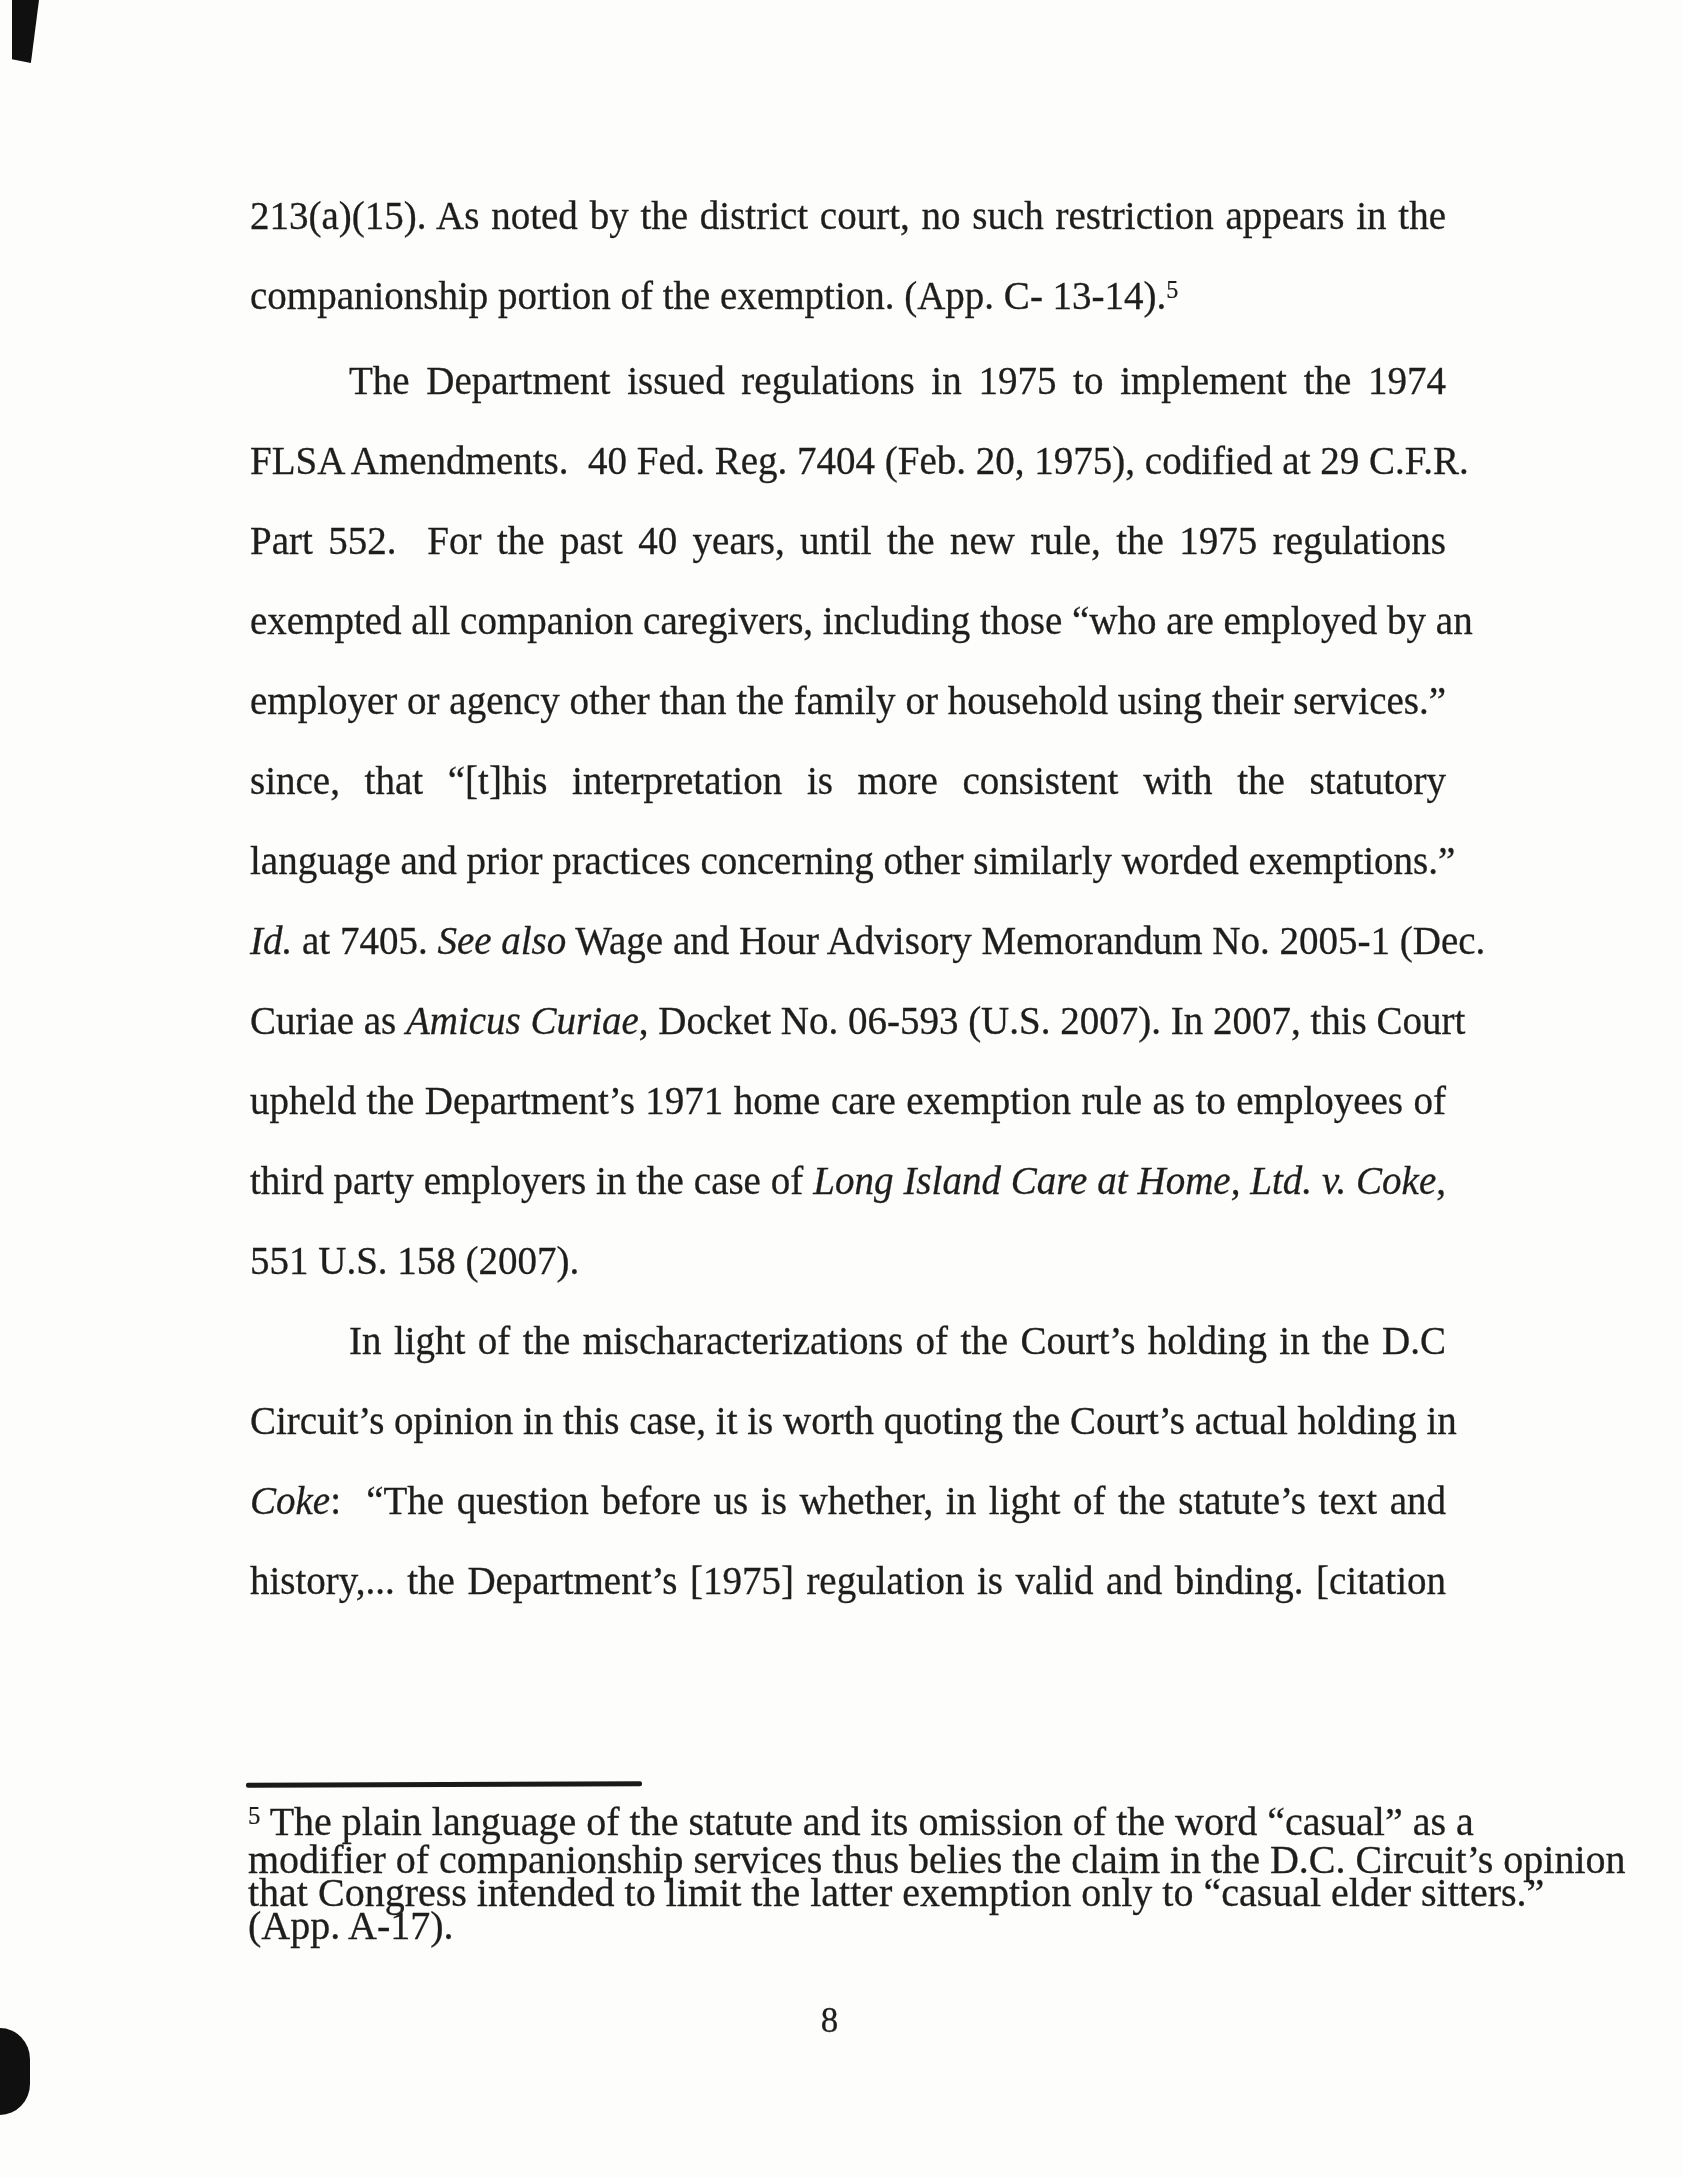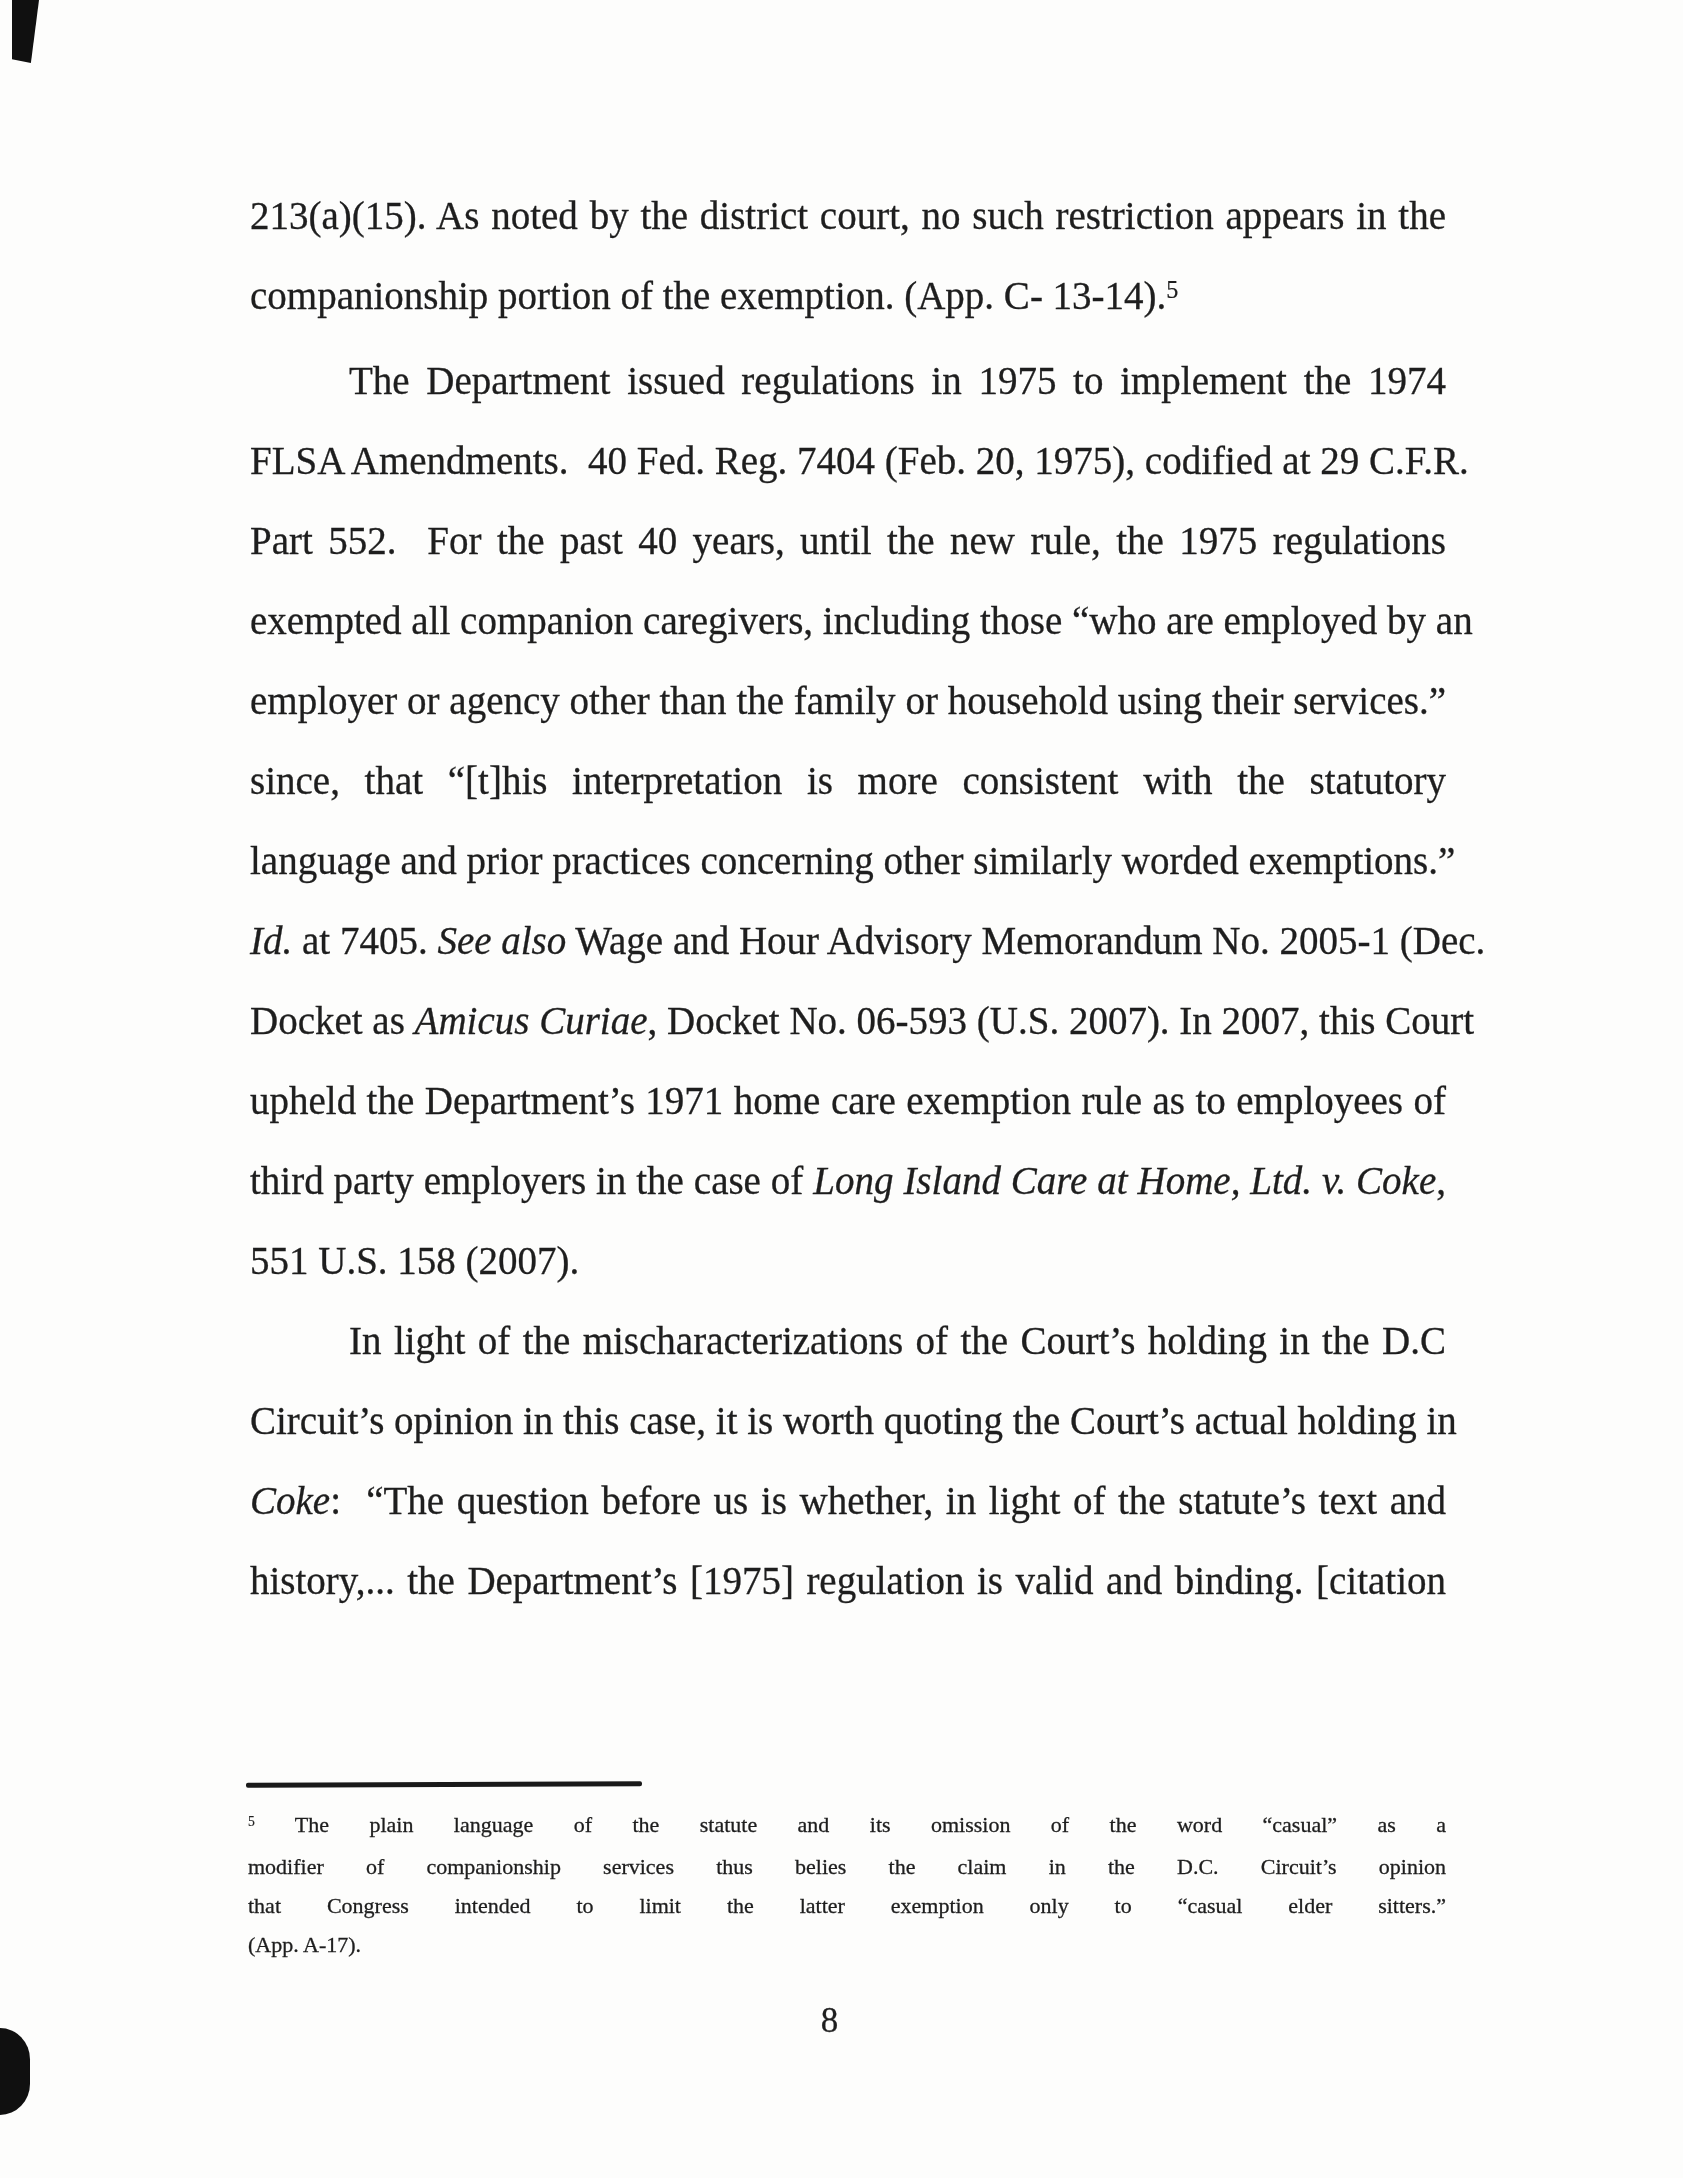--- a/index.html
+++ b/index.html
@@ -26,22 +26,22 @@
     top: 176px;
     width: 1196px;
     font-size: 39px;
     line-height: 80px;
   }
   .footnote {
     position: absolute;
     left: 248px;
     top: 1805px;
     width: 1198px;
-    font-size: 22px;
-    line-height: 39px;
+    font-size: 40px;
+    line-height: 33px;
   }
   .ln {
     white-space: nowrap;
     text-align: justify;
     text-align-last: justify;
   }
   .ln.end  { text-align-last: left; }
   .ln.ind  { padding-left: 99px; }
   .it  { font-style: italic; }
   .sup {
@@ -100,21 +100,21 @@
       <div class="ln"><span>213(a)(15). As noted by the district court, no such restriction appears in the</span></div>
       <div class="ln end"><span>companionship portion of the exemption. (App. C- 13-14).</span><span class="sup">5</span></div>
       <div class="ln ind"><span>The Department issued regulations in 1975 to implement the 1974</span></div>
       <div class="ln"><span>FLSA Amendments.&nbsp; 40 Fed. Reg. 7404 (Feb. 20, 1975), codified at 29 C.F.R.</span></div>
       <div class="ln"><span>Part 552.&nbsp; For the past 40 years, until the new rule, the 1975 regulations</span></div>
       <div class="ln"><span>exempted all companion caregivers, including those “who are employed by an</span></div>
       <div class="ln"><span>employer or agency other than the family or household using their services.”</span></div>
       <div class="ln"><span>since, that “[t]his interpretation is more consistent with the statutory</span></div>
       <div class="ln"><span>language and prior practices concerning other similarly worded exemptions.”</span></div>
       <div class="ln"><span class="it">Id.</span><span> at 7405. </span><span class="it">See also</span><span> Wage and Hour Advisory Memorandum No. 2005-1 (Dec.</span></div>
-      <div class="ln"><span>Docket as </span><span class="it">Amicus Curiae</span><span>, Docket No. 06-593 (U.S. 2007). In 2007, this Court</span></div>
+      <div class="ln"><span>Curiae as </span><span class="it">Amicus Curiae</span><span>, Docket No. 06-593 (U.S. 2007). In 2007, this Court</span></div>
       <div class="ln"><span>upheld the Department’s 1971 home care exemption rule as to employees of</span></div>
       <div class="ln"><span>third party employers in the case of </span><span class="it">Long Island Care at Home, Ltd. v. Coke</span><span>,</span></div>
       <div class="ln end"><span>551 U.S. 158 (2007).</span></div>
       <div class="ln ind"><span>In light of the mischaracterizations of the Court’s holding in the D.C</span></div>
       <div class="ln"><span>Circuit’s opinion in this case, it is worth quoting the Court’s actual holding in</span></div>
       <div class="ln"><span class="it">Coke</span><span>:&nbsp; “The question before us is whether, in light of the statute’s text and</span></div>
       <div class="ln"><span>history,... the Department’s [1975] regulation is valid and binding. [citation</span></div>
     </div>
 
   <div class="fnrule"></div>

